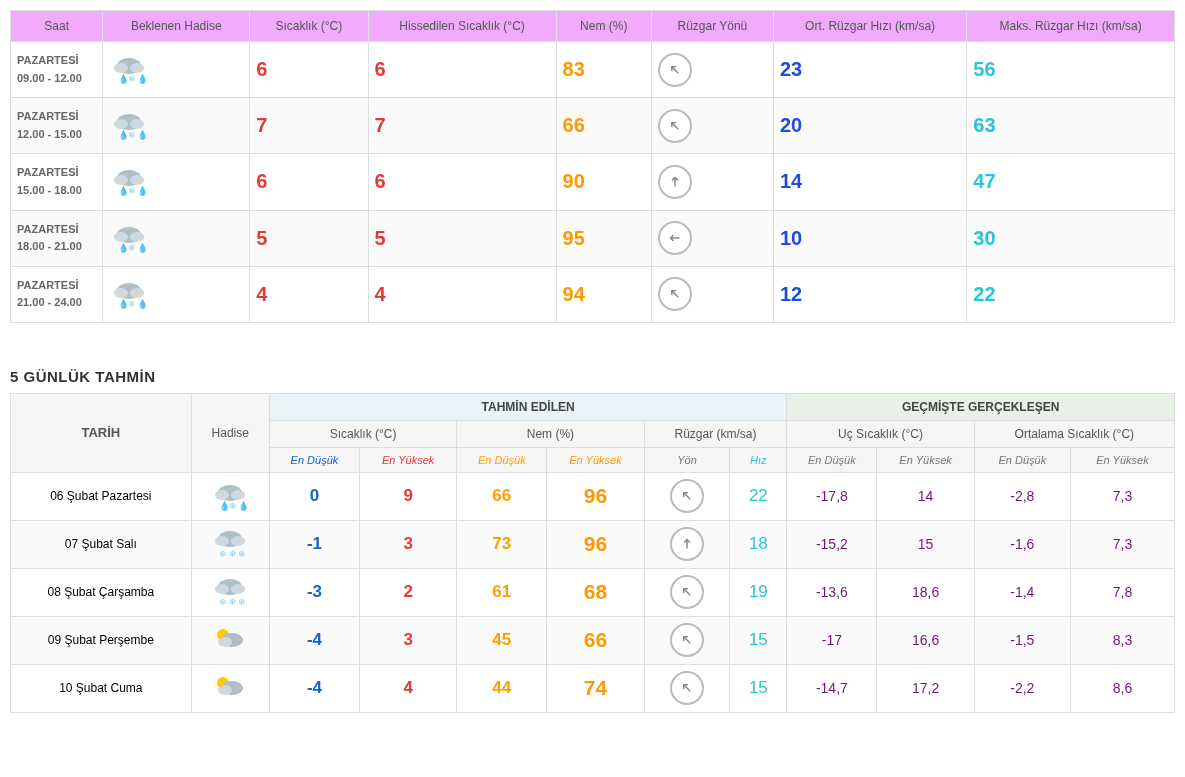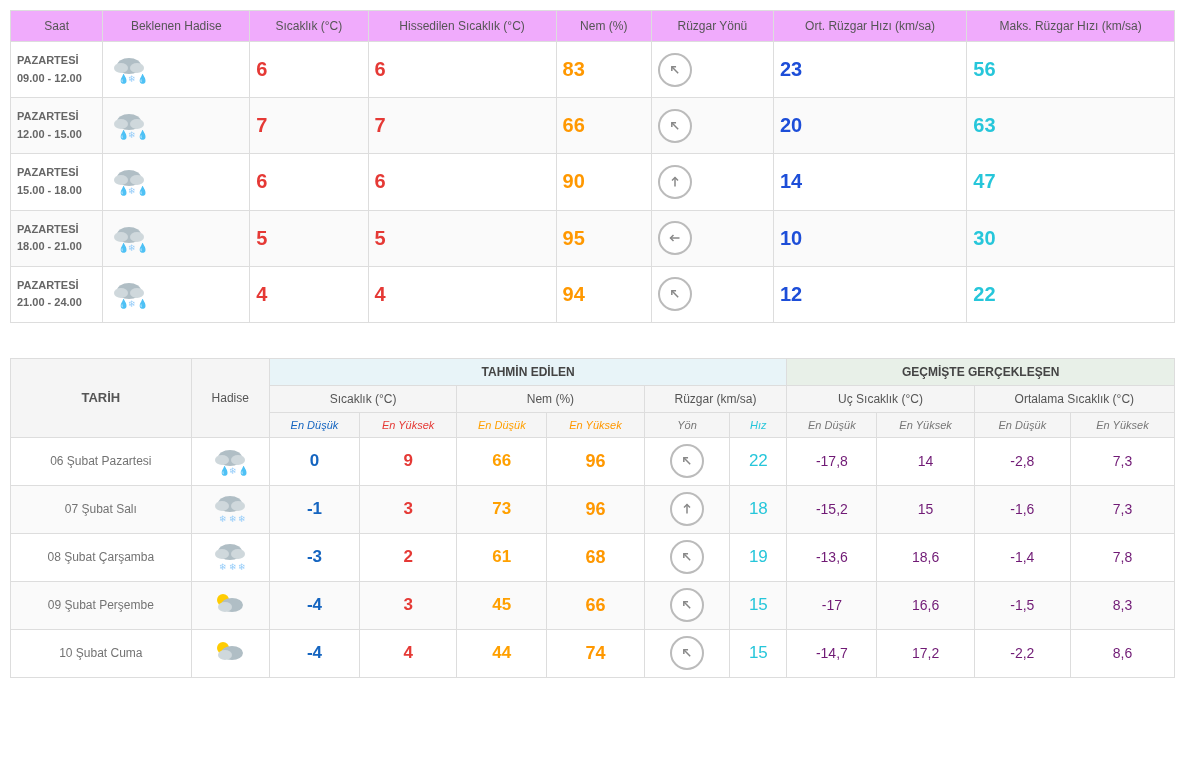--- a/index.html
+++ b/index.html
@@ -88,24 +88,24 @@
       font-weight: bold;
       color: #444;
       font-size: 12px;
     }
     .gunluk-table tr:nth-child(even) td { background: #fafafa; }
     .gunluk-table tr:nth-child(odd) td { background: #fff; }
 
     .g-low { color: #1565c0; font-size: 17px; font-weight: bold; }
     .g-high { color: #e53935; font-size: 17px; font-weight: bold; }
     .g-hum-low { color: #ffa000; font-size: 17px; font-weight: bold; }
-    .g-hum-high { color: #ff9800; font-size: 18px; font-weight: bold; }
+    .g-hum-high { color: #ff9800; font-size: 21px; font-weight: bold; }
     .g-wind { color: #26c6da; font-size: 17px; font-weight: normal; }
     .g-past { color: #701a75; font-size: 14px; }
-    .g-date { font-size: 12px; color: #737373; }
+    .g-date { font-size: 12px; color: #000000; }
 
     .sub-header-row th { font-size: 11px; color: #777; font-style: italic; }
     .col-tahmin { background: #e8f4f8 !important; margin-left: 20px; }
     .col-gecmis { background: #e8f0e8 !important; }
 
     .divider { height: 15px; }
   </style>
 </head>
 <body>
 
@@ -269,20 +269,21 @@
     <td><span class="wind-speed">12</span></td>
     <td><span class="wind-max">22</span></td>
   </tr>
       </tbody>
   </table>
 </div>
 
 <div class="divider"></div>
 
 <div>
+  <div class="section-title">5 GÜNLÜK TAHMİN</div>
   <table class="gunluk-table">
     <thead>
       <tr>
         <th rowspan="3" style="font-size:13px; font-weight:bold;">TARİH</th>
         <th rowspan="3">Hadise</th>
         <th colspan="6" class="group-header col-tahmin">TAHMİN EDİLEN</th>
         <th colspan="4" class="group-header col-gecmis">GEÇMİŞTE GERÇEKLEŞEN</th>
       </tr>
       <tr>
         <th colspan="2">Sıcaklık (°C)</th>

